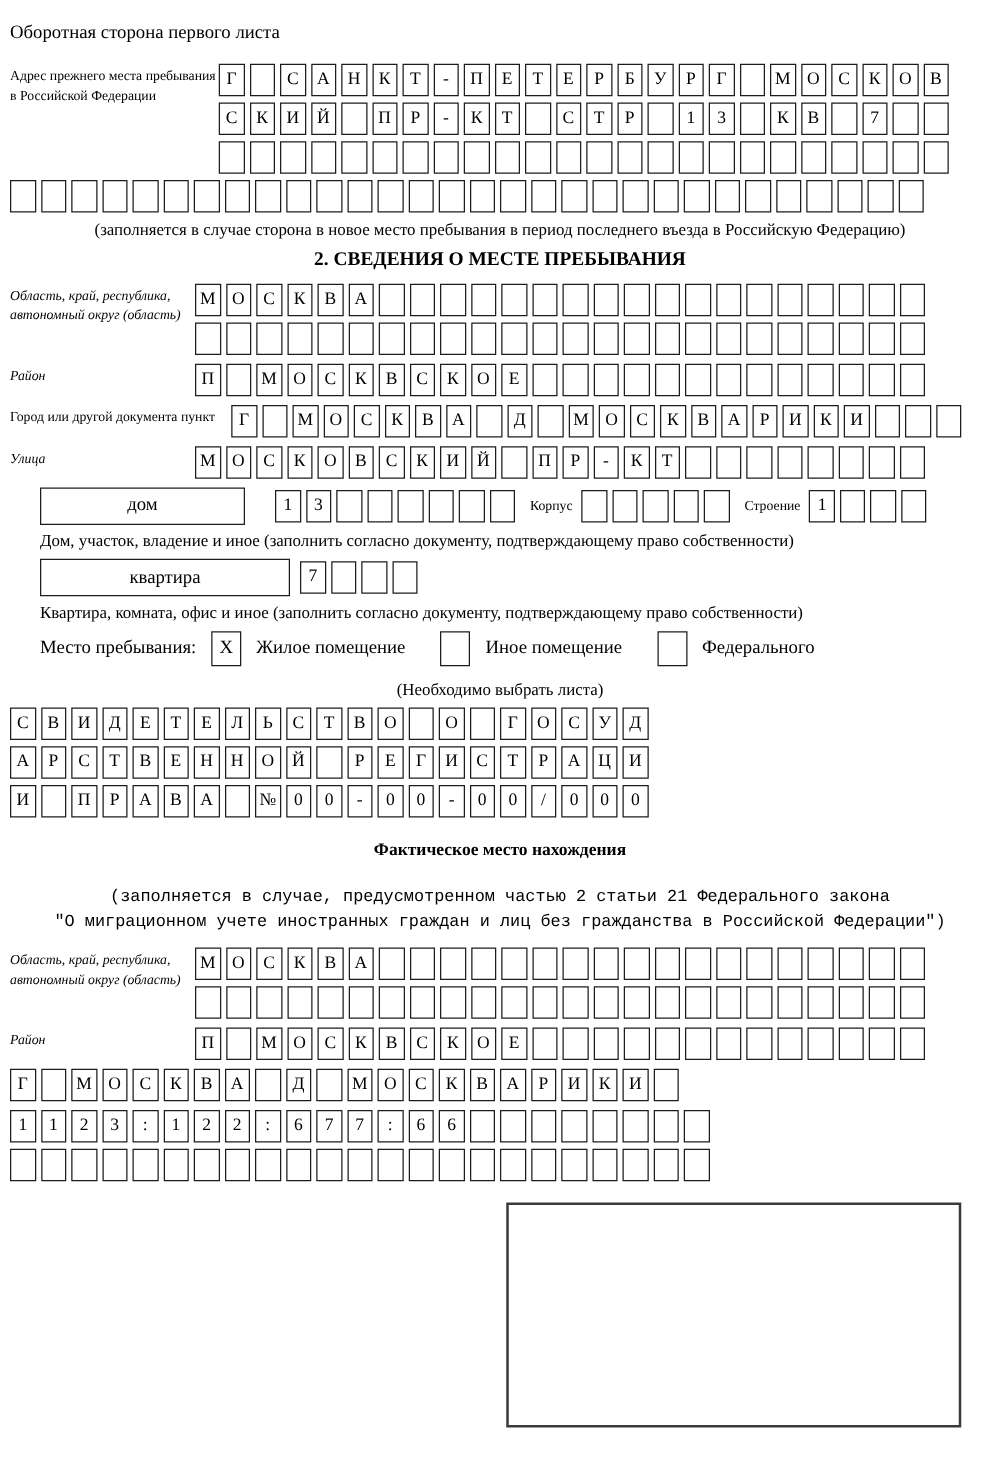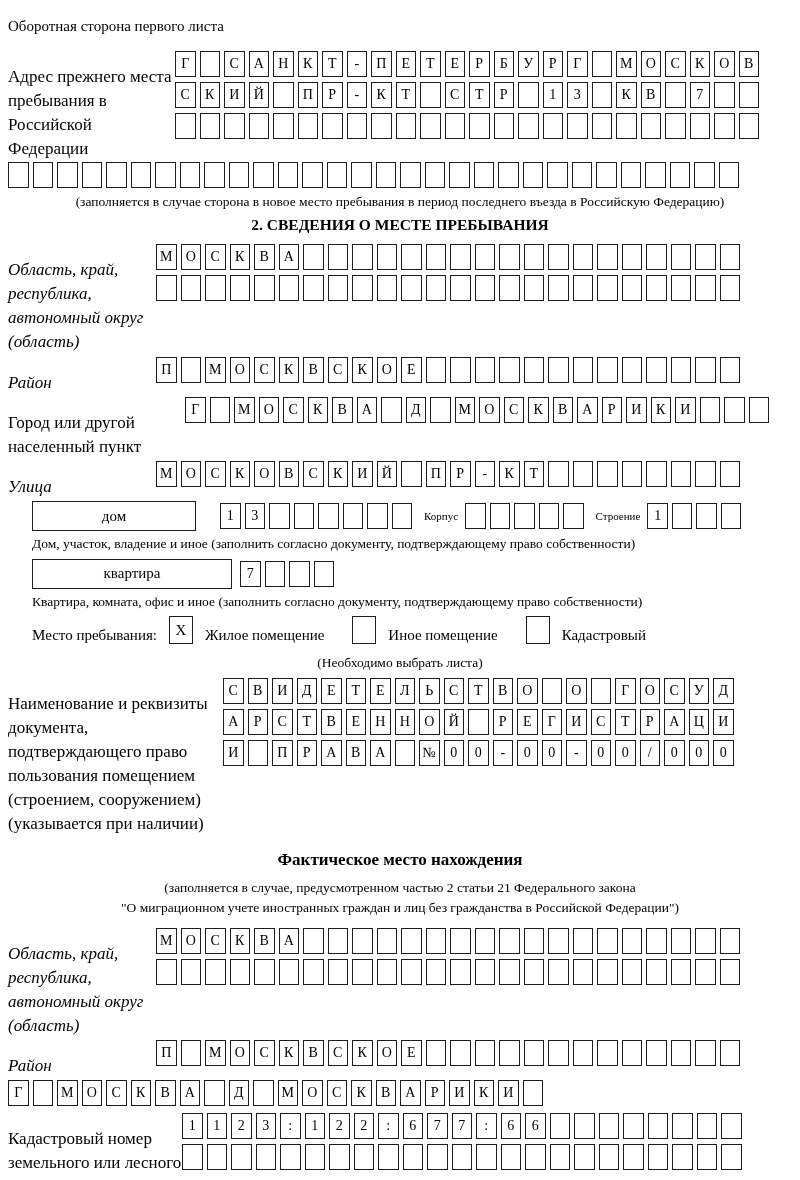--- a/index.html
+++ b/index.html
@@ -1,45 +1,45 @@
 <!DOCTYPE html>
 <html><head>
 <meta charset="utf-8">
 <style>
   html,body{margin:0;padding:0;background:#fff;color:#000;}
   body{width:800px;min-height:1180px;font-family:"Liberation Serif","DejaVu Serif",serif;}
   .page{padding:4px 8px 10px 8px;position:relative;}
   .header-note{text-align:left;font-size:15px;margin:14px 26px 16px 0;}
   .field{display:flex;align-items:flex-start;}
-  .label{flex:none;font-size:17px;line-height:1.42;padding-top:3px;margin-top:11px;}
+  .label{flex:none;font-size:11px;line-height:1.42;padding-top:3px;}
   .w167{width:167px;}
   .w148{width:148px;font-style:italic;}
   .w177{width:177px;}
   .w187{width:187px;}
   .w215{width:215px;}
   .w174{width:174px;}
   .rows{display:flex;flex-direction:column;}
   .boxrow{display:flex;gap:4px;margin-bottom:5px;}
   .boxrow.nomb{margin-bottom:0;}
   .box{flex:none;width:18.5px;height:24px;border:1.5px solid #1c1c1c;display:flex;align-items:center;justify-content:center;font-size:14px;background:#fff;}
   .caption{font-size:13.5px;line-height:1.3;margin:1px 0 6px 0;}
   .caption.center{text-align:center;}
   .caption.indent{padding-left:24px;}
   .section-title{text-align:center;font-weight:bold;font-size:15.5px;margin:4px 0 10px 0;}
-  .sub-title{text-align:center;font-weight:bold;font-size:17px;margin:14px 0 8px 0;}
+  .sub-title{text-align:center;font-weight:bold;font-size:14px;margin:14px 0 20px 0;}
   .inline-row{display:flex;align-items:center;margin:2px 0 4px 0;padding-left:24px;}
   .widebox{flex:none;border:1.7px solid #1c1c1c;height:28px;display:flex;align-items:center;justify-content:center;font-size:15px;}
   .wb-house{width:162px;margin-right:24px;}
   .wb-flat{width:198px;margin-right:8px;}
   .inline-label{font-size:11px;margin:0 7px 0 12px;}
-  .stay-row{display:flex;align-items:flex-end;padding-left:24px;margin:6px 0 10px 0;font-size:15px;}
+  .stay-row{display:flex;align-items:center;padding-left:24px;margin:6px 0 10px 0;font-size:15px;}
   .checkbox{flex:none;width:22px;height:26px;border:1.6px solid #1c1c1c;display:flex;align-items:center;justify-content:center;font-size:15px;margin:0 12px 0 0;}
   .stay-label{margin-right:12px;}
   .opt{margin-right:28px;}
-  .fact-captions{font-size:13.5px;text-align:center;line-height:1.45;margin-bottom:10px;}
+  .fact-captions{font-size:13.5px;text-align:center;line-height:1.45;margin-bottom:10px;font-family:Liberation Mono, monospace;}
   .stamp-wrap{margin:12px 0 0 305px;width:468px;}
   .stamp-box{width:360px;height:176px;border:2px solid #3a3a3a;margin-left:92px;background:#fff;}
   .mb2{margin-bottom:2px;}
 </style>
 </head>
 <body>
 
 <div class="page">
 
   <div class="header-note">Оборотная сторона первого листа</div>
@@ -245,21 +245,21 @@
         <span class="box"></span>
         <span class="box"></span>
         <span class="box"></span>
         <span class="box"></span>
         <span class="box"></span>
         <span class="box"></span>
       </div>
   </div>
 
   <div class="field mb2">
-    <div class="label w177">Город или другой населенный пункт</div>
+    <div class="label w177">Город или другой документа пункт</div>
     <div class="boxrow">
         <span class="box">Г</span>
         <span class="box"></span>
         <span class="box">М</span>
         <span class="box">О</span>
         <span class="box">С</span>
         <span class="box">К</span>
         <span class="box">В</span>
         <span class="box">А</span>
         <span class="box"></span>
@@ -352,26 +352,25 @@
   </div>
   <div class="caption indent">Квартира, комната, офис и иное (заполнить согласно документу, подтверждающему право собственности)</div>
 
   <div class="stay-row">
     <span class="stay-label">Место пребывания:</span>
     <span class="checkbox">X</span>
     <span class="opt">Жилое помещение</span>
     <span class="checkbox"></span>
     <span class="opt">Иное помещение</span>
     <span class="checkbox"></span>
-    <span class="opt">Кадастровый</span>
+    <span class="opt">Федерального</span>
   </div>
   <div class="caption center">(Необходимо выбрать листа)</div>
 
   <div class="field mb2">
-    <div class="label w215">Наименование и реквизиты документа, подтверждающего право пользования помещением (строением, сооружением) (указывается при наличии)</div>
     <div class="rows">
       <div class="boxrow">
           <span class="box">С</span>
           <span class="box">В</span>
           <span class="box">И</span>
           <span class="box">Д</span>
           <span class="box">Е</span>
           <span class="box">Т</span>
           <span class="box">Е</span>
           <span class="box">Л</span>
@@ -553,21 +552,20 @@
         <span class="box">А</span>
         <span class="box">Р</span>
         <span class="box">И</span>
         <span class="box">К</span>
         <span class="box">И</span>
         <span class="box"></span>
       </div>
   </div>
 
   <div class="field mb2">
-    <div class="label w174">Кадастровый номер земельного или лесного участка (указывается при наличии)</div>
     <div class="rows">
       <div class="boxrow">
           <span class="box">1</span>
           <span class="box">1</span>
           <span class="box">2</span>
           <span class="box">3</span>
           <span class="box">:</span>
           <span class="box">1</span>
           <span class="box">2</span>
           <span class="box">2</span>

